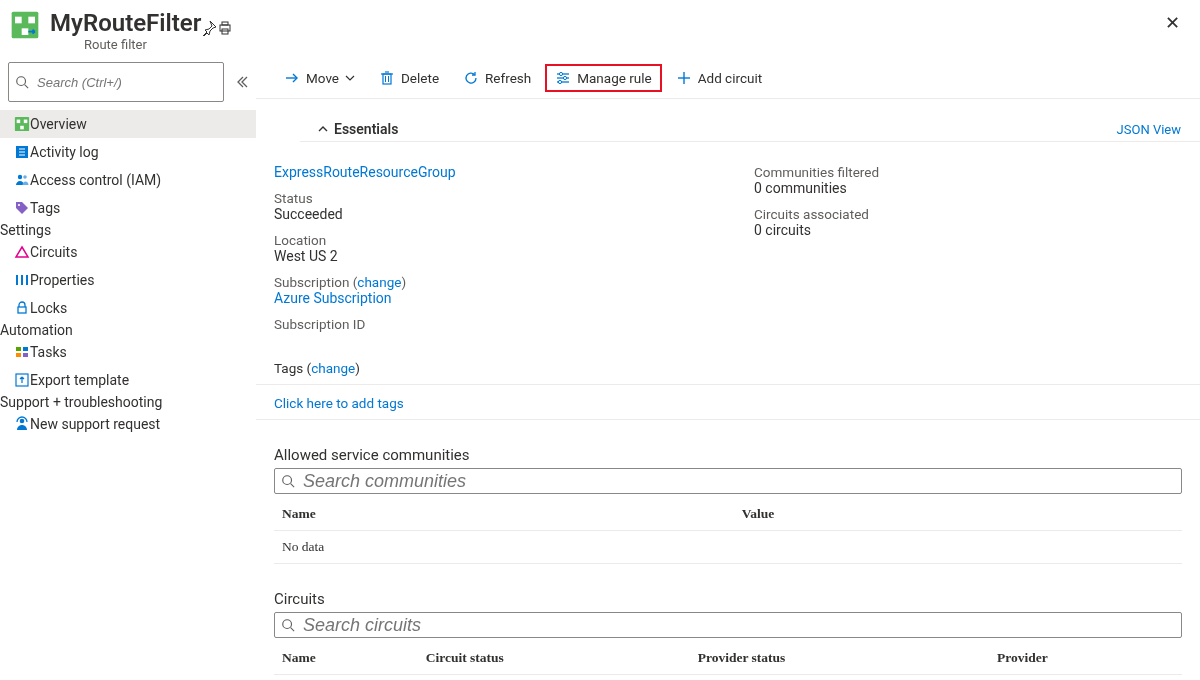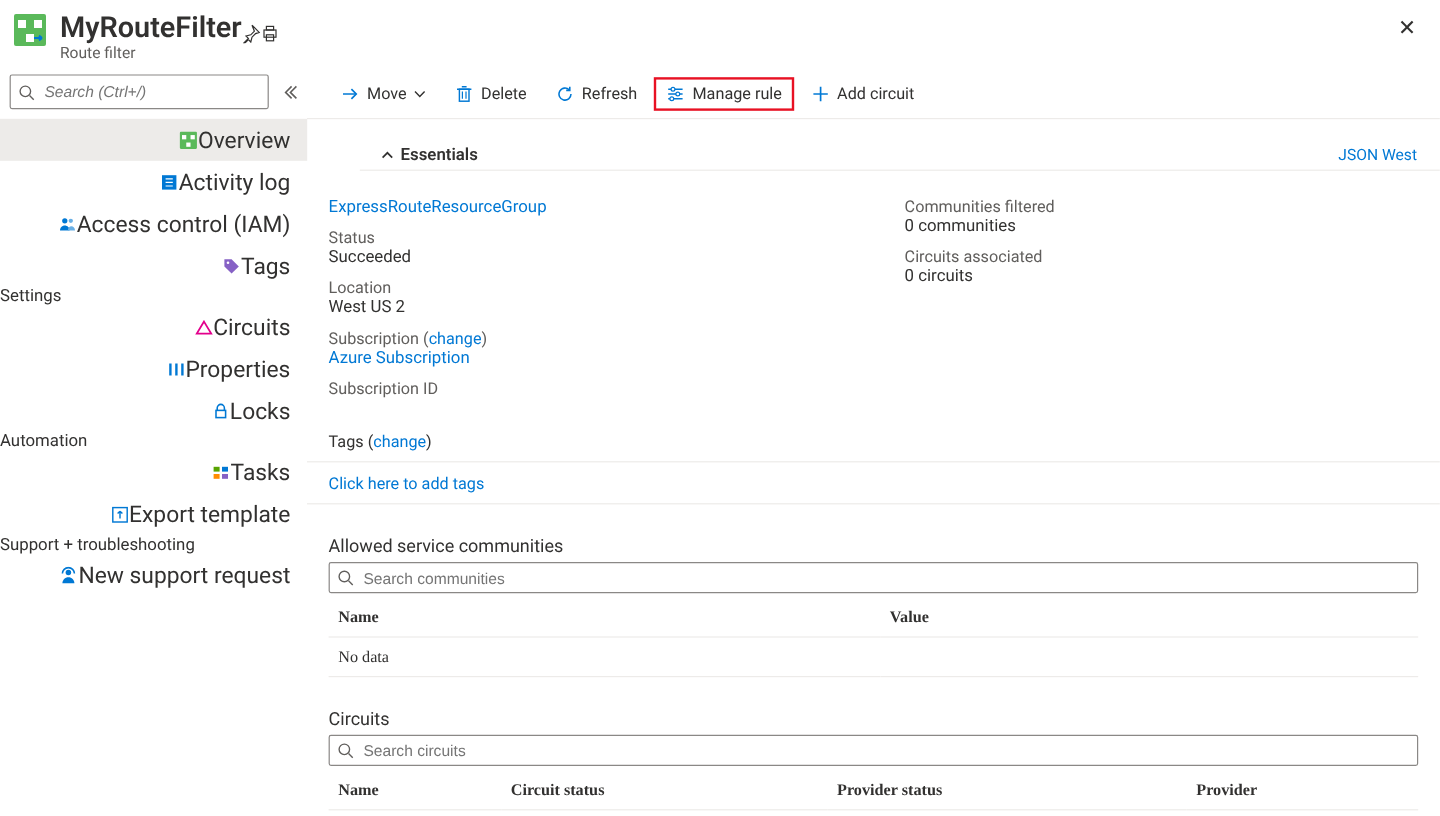--- a/index.html
+++ b/index.html
@@ -31,47 +31,46 @@
   }
   .header .res-icon {
     width: 30px; height: 30px; margin-right: 10px; flex-shrink: 0;
     display:flex; align-items:center; justify-content:center;
   }
   .header .titles { flex: 1; }
   .header h1 {
     font-size: 24px; font-weight: 600; margin: 0; line-height: 1.1;
     display: flex; align-items: center; 
   }
-  .header .sub { font-size: 13px; color: var(--text-secondary); margin-top: 1px; }
+  .header .sub { font-size: 13px; color: var(--text-secondary); margin-top: 1px; margin-left: 34px; }
   .hdr-icon { width:16px; height:16px; color: var(--text); cursor:pointer; }
   .close-x { font-size: 18px; color: var(--text); cursor:pointer; padding: 2px 4px; margin-left:auto; }
   
   .body { display: flex; flex: 1; min-height: 0; }
   
   .sidebar {
     width: 256px; flex-shrink: 0; border-right: none;
     padding: 4px 0 0 0;
   }
   .search-row { display:flex; align-items:center; padding: 0 8px 8px 8px; gap: 10px; }
   .search-box {
     flex: 1; display:flex; align-items:center;
     border: 1px solid var(--border-strong);
-    height: 29px; padding: 0 6px; border-radius: 2px;
+    height: 40px; padding: 0 6px; border-radius: 2px;
   }
   .search-box svg { width:14px; height:14px; color: var(--text-secondary); margin-right:6px; }
   .search-box input {
     border:none; outline:none; flex:1; font-size:13px; font-style: italic; color: var(--text-secondary);
     background: transparent;
   }
   .collapse-chevron { width:16px;height:16px; color: var(--text-secondary); cursor:pointer; }
   .nav-list { list-style:none; margin:0; padding:0; }
   .nav-item {
     display:flex; align-items:center; padding: 6px 14px; cursor:pointer;
-    font-size: 19px;
-    justify-content: flex-end;
+    font-size: 14px;
   }
   .nav-item.selected { background: var(--selected); font-weight: 400; }
   .nav-icon { width:16px; height:16px; flex-shrink:0; display:flex; align-items:center; justify-content:center; }
   
   .content { flex:1; display:flex; flex-direction:column; min-width:0; padding: 0 0 12px 0; overflow-y:auto;gap:16px;}
   .toolbar {
     display:flex; align-items:center; gap: 4px; padding: 6px 12px 6px 18px;
     border-bottom: 1px solid var(--border);
   }
   .tb-btn {
@@ -104,21 +103,21 @@
     font-size: 13.5px;
   }
   
   .section { padding: 10px 18px 0 18px; }
   .section h3 { margin:0 0 4px 0; font-weight:400; font-size: 15px; color: var(--text); }
   .grid-search {
     display:flex; align-items:center; border:1px solid var(--border-strong);
     height:26px; padding:0 6px; border-radius:2px; margin-bottom: 4px;
   }
   .grid-search svg { width:14px;height:14px; color: var(--text-secondary); margin-right:6px;}
-  .grid-search input { border:none; outline:none; flex:1; font-size:13px; color: var(--text-secondary); background:transparent;}
+  .grid-search input { border:none; outline:none; flex:1; font-size:18px; font-style: italic; color: var(--text-secondary); background:transparent;}
   table.datagrid { width:100%; border-collapse: collapse; font-family: Liberation Serif, serif; }
   table.datagrid th {
     text-align:left; font-weight:600; font-size:13.5px; padding: 8px 8px;
     border-bottom: 1px solid var(--border);
   }
   table.datagrid td {
     text-align:left; font-size:13.5px; padding: 8px 8px;
     border-bottom: 1px solid var(--border);
   }
   .nodata { color: var(--text); }
@@ -350,21 +349,21 @@
         </div>
       </div>
 
       <div class="essentials-bar">
         <div class="toggle">
           <svg viewBox="0 0 10 10" width="10" height="10">
               <path d="M1 7 L5 3 L9 7" fill="none" stroke="#323130" stroke-width="1.4"></path>
             </svg>
           <span>Essentials</span>
         </div>
-        <span class="json">JSON West</span>
+        <span class="json">JSON View</span>
       </div>
 
       <div class="ess-grid">
         <div class="ess-col">
           <div class="ess-item">
             <div class="value link">ExpressRouteResourceGroup</div>
           </div>
           <div class="ess-item">
             <div class="label">Status</div>
             <div class="value">Succeeded</div>

